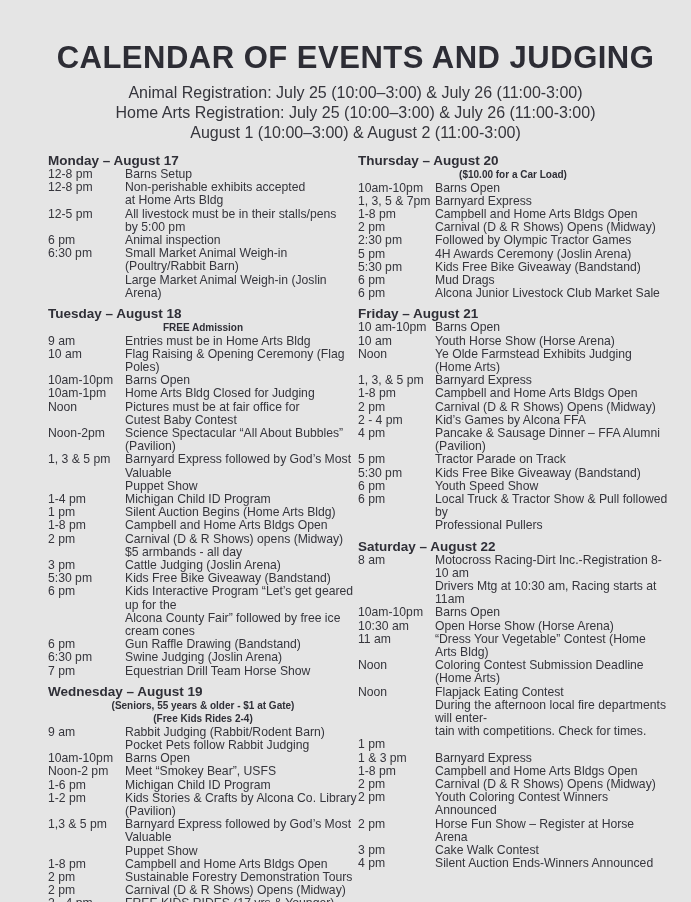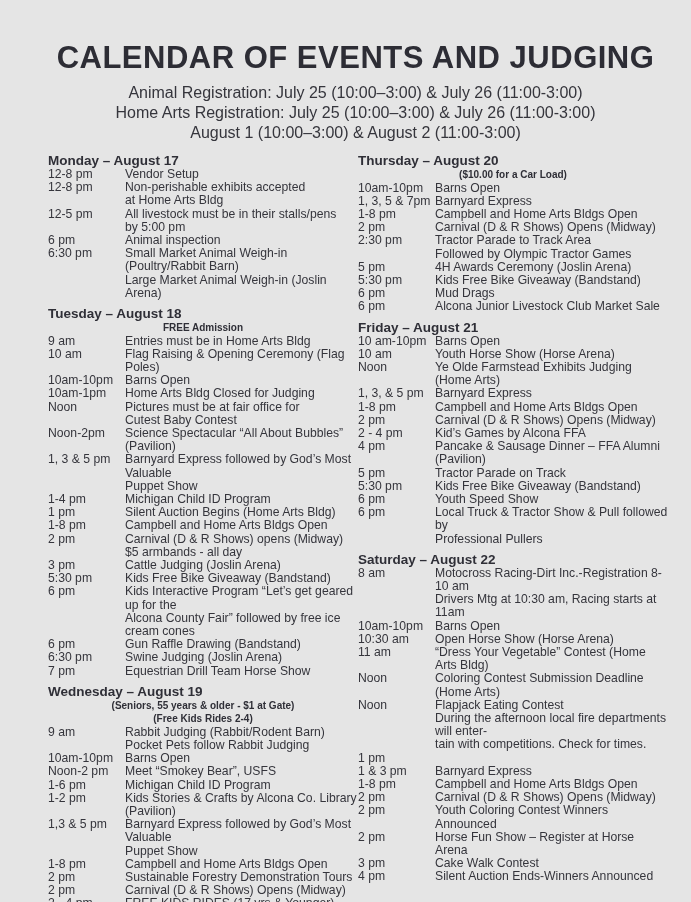--- a/index.html
+++ b/index.html
@@ -71,21 +71,21 @@
       <div class="reg-line">Home Arts Registration:  July 25 (10:00–3:00) &amp; July 26 (11:00-3:00)</div>
       <div class="reg-line">August 1 (10:00–3:00) &amp; August 2 (11:00-3:00)</div>
     </div>
   <div class="columns">
     <div class="column">
         <div class="day-section">
           <div class="day-heading">Monday – August 17</div>
           <div class="event">
             <div class="time">12-8 pm</div>
             <div class="desc">
-              <div class="desc-line">Vendor Setup</div>
+              <div class="desc-line">Barns Setup</div>
             </div>
           </div>
           <div class="event">
             <div class="time">12-8 pm</div>
             <div class="desc">
               <div class="desc-line">Non-perishable exhibits accepted</div>
               <div class="desc-line">at Home Arts Bldg</div>
             </div>
           </div>
           <div class="event">
@@ -313,21 +313,20 @@
           </div>
           <div class="event">
             <div class="time">2 pm</div>
             <div class="desc">
               <div class="desc-line">Carnival (D &amp; R Shows) Opens (Midway)</div>
             </div>
           </div>
           <div class="event">
             <div class="time">2:30 pm</div>
             <div class="desc">
-              <div class="desc-line">Tractor Parade to Track Area</div>
               <div class="desc-line">Followed by Olympic Tractor Games</div>
             </div>
           </div>
           <div class="event">
             <div class="time">5 pm</div>
             <div class="desc">
               <div class="desc-line">4H Awards Ceremony (Joslin Arena)</div>
             </div>
           </div>
           <div class="event">

